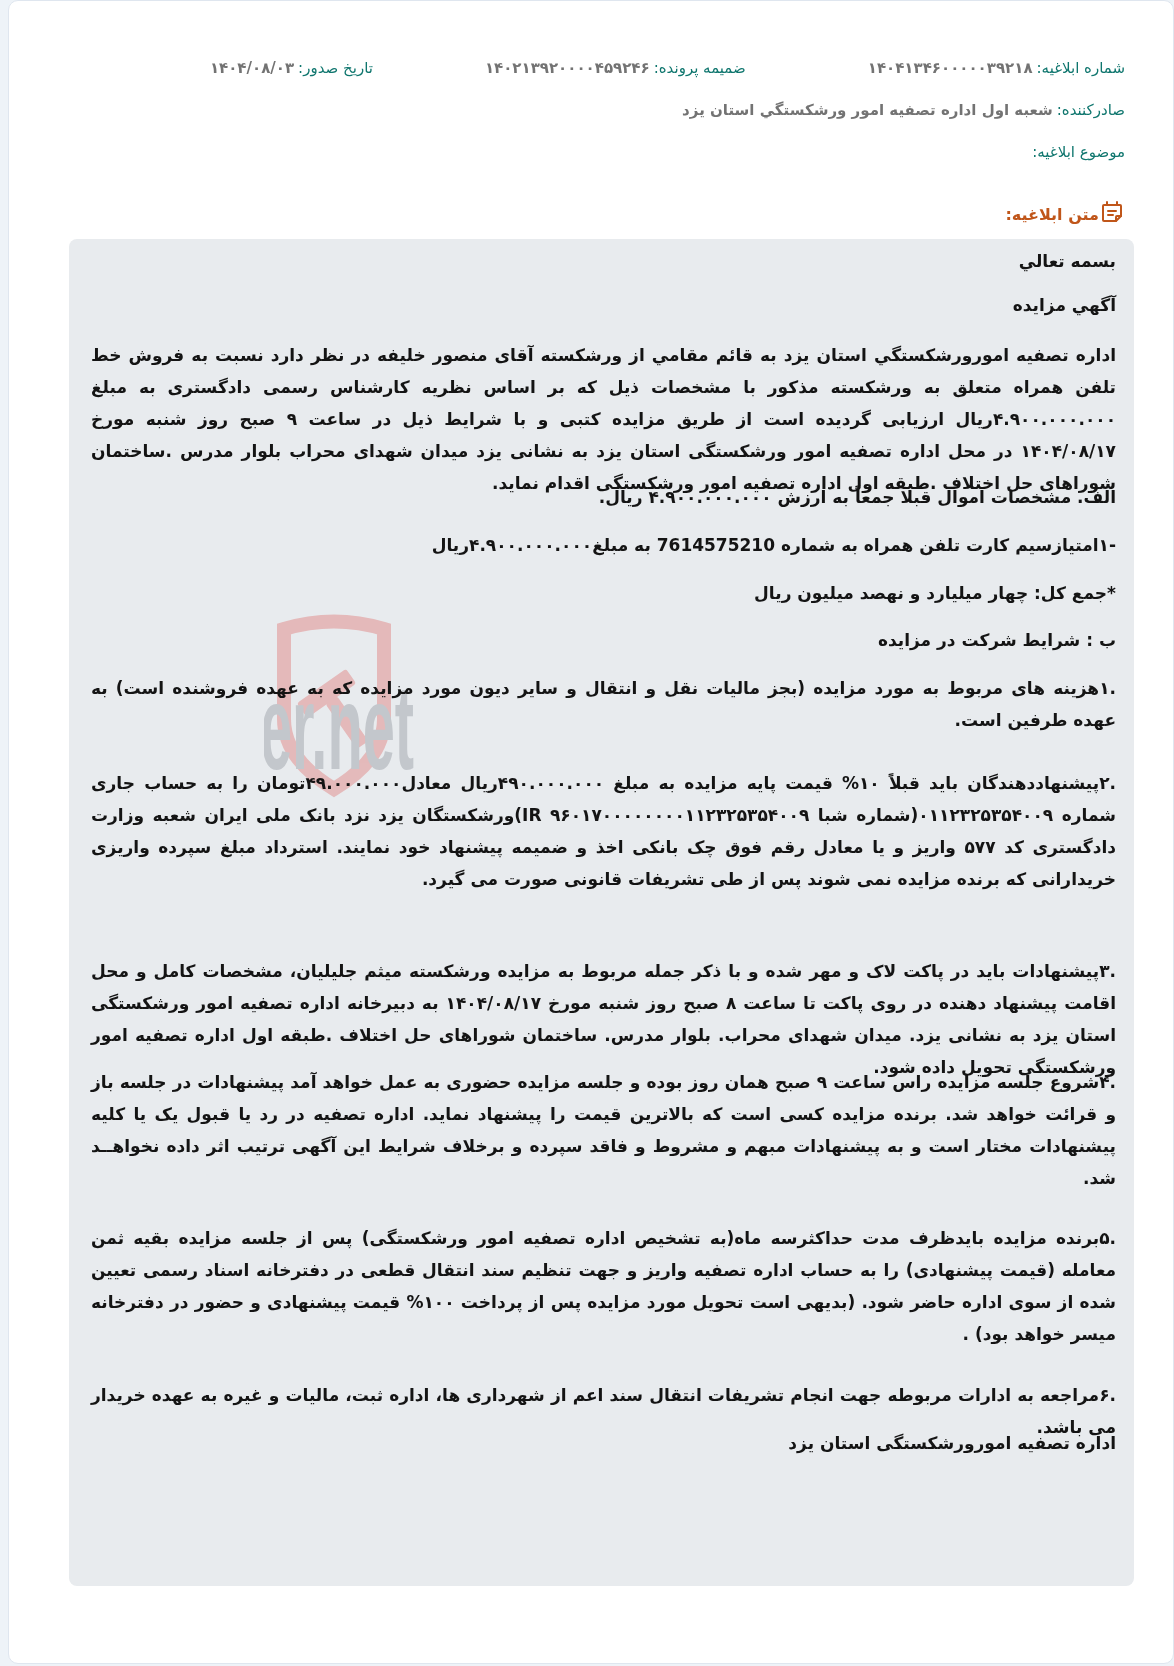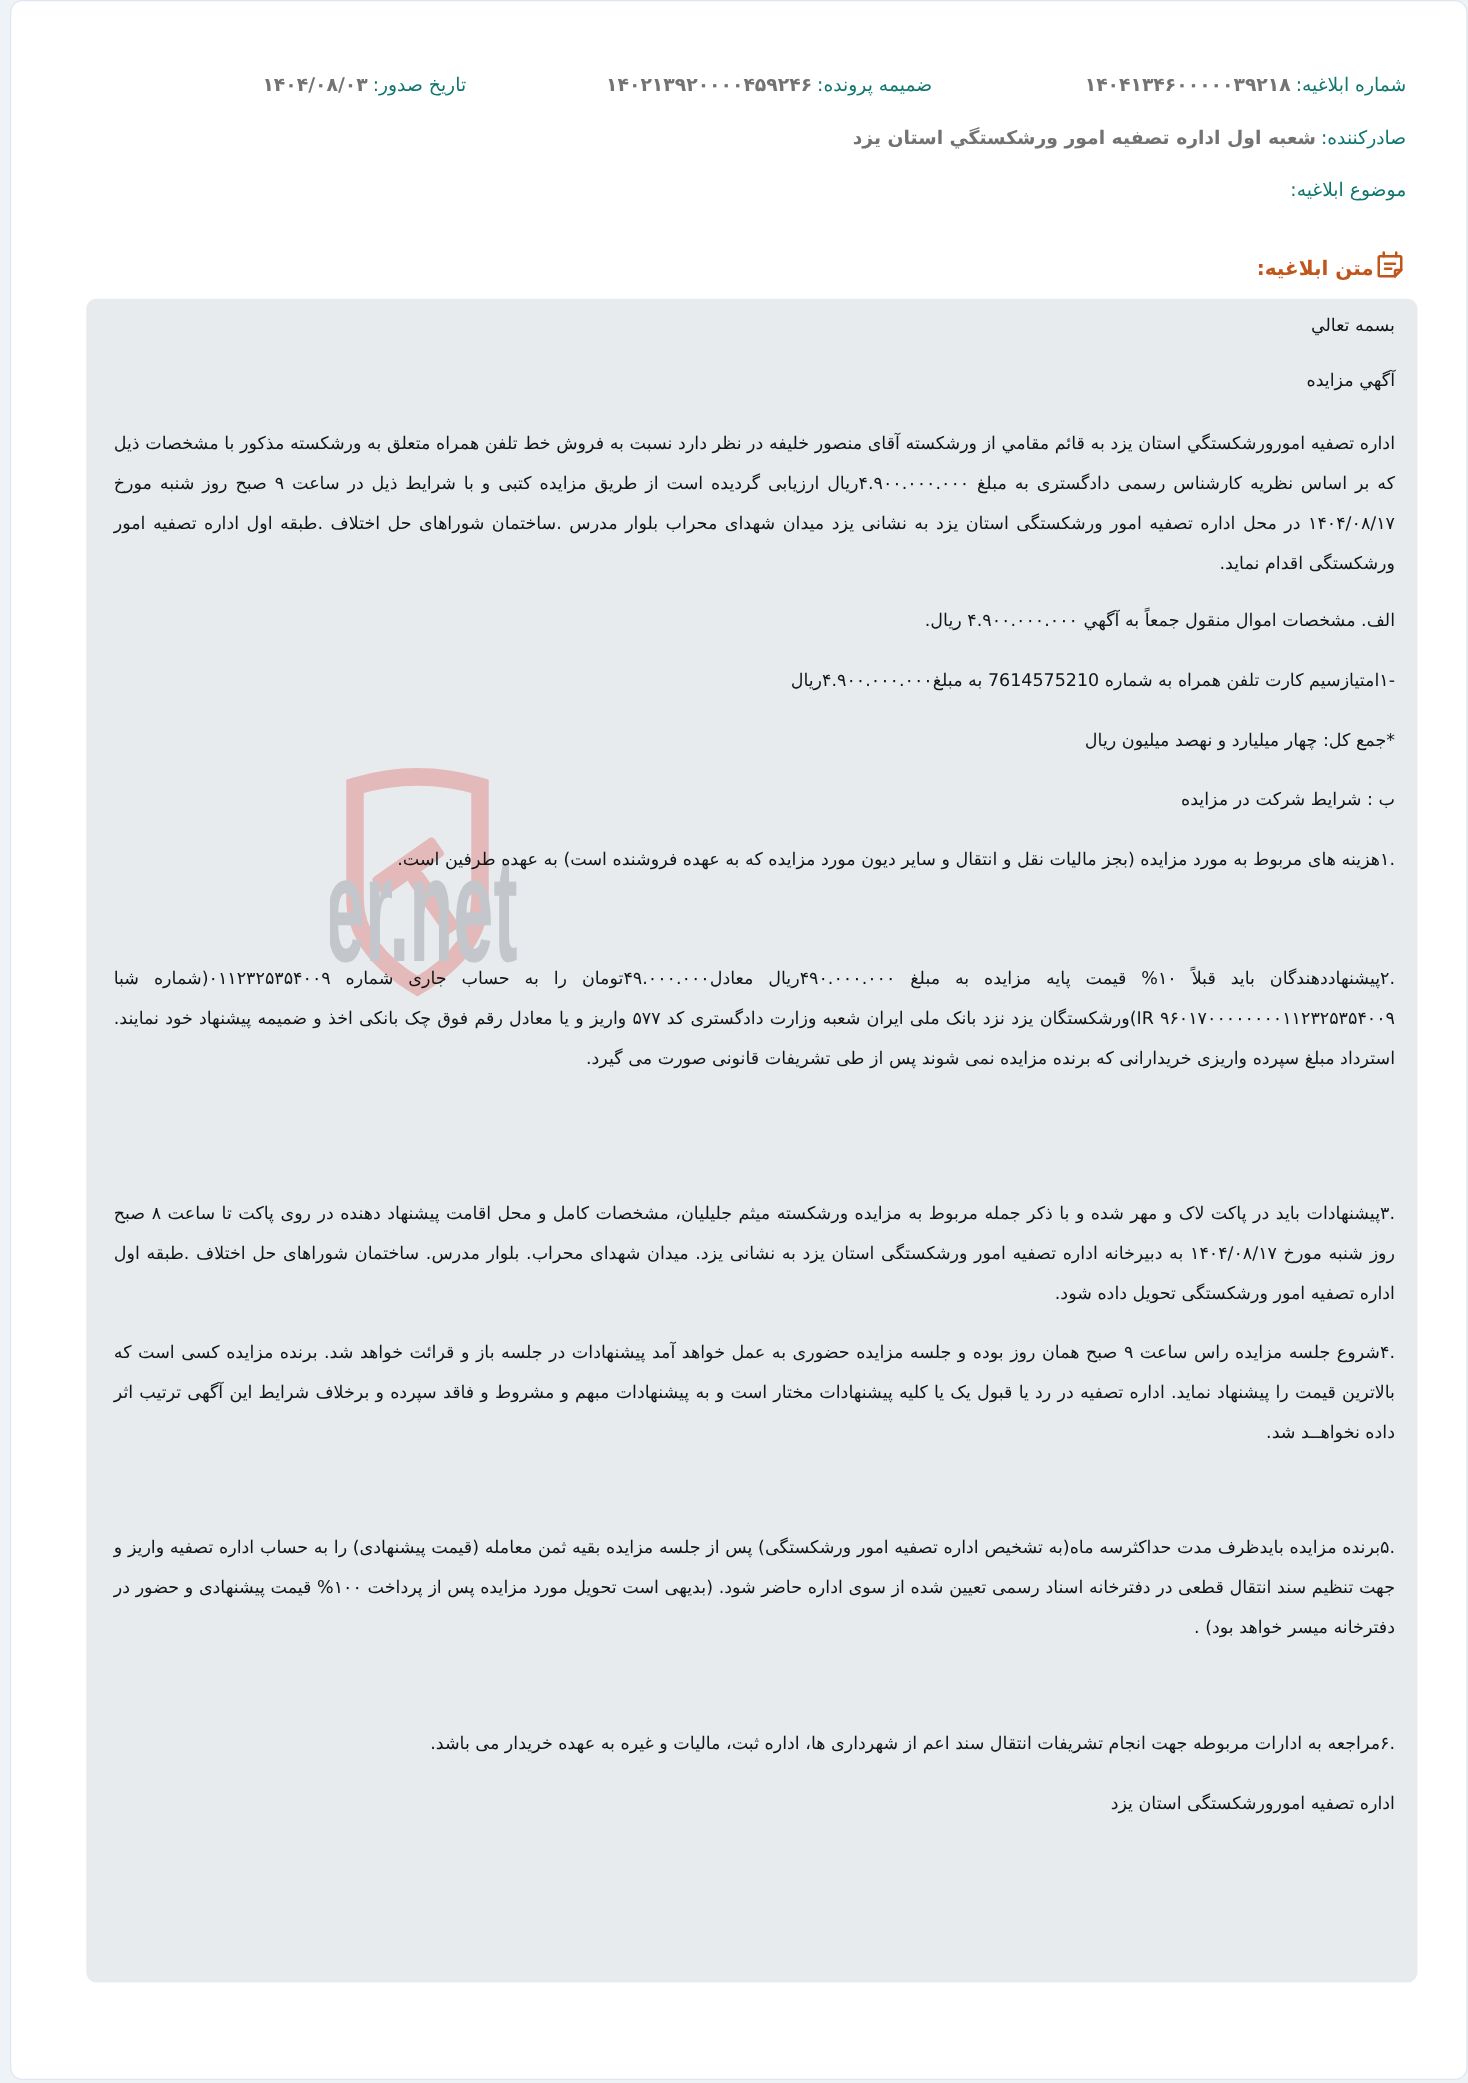--- a/index.html
+++ b/index.html
@@ -65,22 +65,22 @@
       left: 195px;
       width: 560px;
       height: 190px;
       pointer-events: none;
     }
     .para {
       position: absolute;
       right: 18px;
       width: 1025px;
       color: #141414;
-      font-weight: normal;
-      font-size: 14px;
+      font-weight: bold;
+      font-size: 17px;
       line-height: 32px;
       text-align: justify;
       text-align-last: right;
       direction: rtl;
     }
   </style>
 </head>
 <body>
 
 <div class="card">
@@ -130,21 +130,21 @@
           <rect x="-30" y="-22" width="60" height="18" rx="3"></rect>
           <rect x="-7" y="-5" width="14" height="55" rx="3"></rect>
         </g>
       </g>
       <text x="150" y="160" font-family="'Liberation Sans', sans-serif" font-weight="bold" font-size="120" fill="#c3c7cc" textLength="400" lengthAdjust="spacingAndGlyphs">AriaTender.net</text>
     </svg>
 
     <p class="para" style="top:6px">بسمه تعالي</p>
     <p class="para" style="top:50px">آگهي مزايده</p>
     <p class="para" style="top:100px">اداره تصفيه امورورشكستگي استان يزد به قائم مقامي از ورشكسته آقای منصور خليفه در نظر دارد نسبت به فروش خط تلفن همراه متعلق به ورشكسته مذكور با مشخصات ذيل كه بر اساس نظريه كارشناس رسمی دادگستری  به مبلغ ۴.۹۰۰.۰۰۰.۰۰۰ريال ارزيابی گرديده است از طريق مزايده كتبی و با شرايط ذيل در ساعت ۹ صبح روز شنبه مورخ ۱۴۰۴/۰۸/۱۷ در محل اداره تصفيه امور ورشكستگی استان يزد به نشانی يزد ميدان شهدای محراب بلوار مدرس .ساختمان شوراهای حل اختلاف .طبقه اول اداره تصفيه امور ورشكستگی اقدام نمايد.</p>
-    <p class="para" style="top:242px">الف. مشخصات اموال منقول جمعاً به آگهي ۴.۹۰۰.۰۰۰.۰۰۰ ريال.</p>
+    <p class="para" style="top:242px">الف. مشخصات اموال قبلا جمعاً به ارزش ۴.۹۰۰.۰۰۰.۰۰۰ ريال.</p>
     <p class="para" style="top:290px">-۱امتيازسيم كارت تلفن همراه به شماره 7614575210 به مبلغ۴.۹۰۰.۰۰۰.۰۰۰ريال</p>
     <p class="para" style="top:338px">*جمع كل: چهار ميليارد و نهصد ميليون ريال</p>
     <p class="para" style="top:385px">ب : شرايط شركت در مزايده</p>
     <p class="para" style="top:433px">.۱هزينه های مربوط به مورد مزايده (بجز ماليات نقل و انتقال و ساير ديون مورد مزايده كه به عهده فروشنده است) به عهده طرفين است.</p>
     <p class="para" style="top:528px">.۲پيشنهاددهندگان بايد قبلاً ۱۰% قيمت پايه مزايده به مبلغ ۴۹۰.۰۰۰.۰۰۰ريال معادل۴۹.۰۰۰.۰۰۰تومان را به حساب جاری شماره ۰۱۱۲۳۲۵۳۵۴۰۰۹(شماره شبا ۹۶۰۱۷۰۰۰۰۰۰۰۰۱۱۲۳۲۵۳۵۴۰۰۹  IR)ورشكستگان يزد نزد بانک ملی ايران شعبه وزارت دادگستری كد ۵۷۷ واريز و يا معادل رقم فوق چک بانكی اخذ و ضميمه پيشنهاد خود نمايند. استرداد مبلغ سپرده واريزی خريدارانی كه برنده مزايده نمی شوند پس از طی تشريفات قانونی صورت می گيرد.</p>
     <p class="para" style="top:716px">.۳پيشنهادات بايد در پاكت لاک و مهر شده و با ذكر جمله مربوط به مزايده ورشكسته ميثم جليليان، مشخصات كامل و محل اقامت پيشنهاد دهنده در روی پاكت تا ساعت ۸ صبح روز شنبه مورخ ۱۴۰۴/۰۸/۱۷ به دبيرخانه اداره تصفيه امور ورشكستگی استان يزد به نشانی يزد. ميدان شهدای محراب. بلوار مدرس. ساختمان شوراهای حل اختلاف .طبقه اول اداره تصفيه امور ورشكستگی تحويل داده شود.</p>
     <p class="para" style="top:827px">.۴شروع جلسه مزايده راس ساعت ۹ صبح همان روز بوده و جلسه مزايده حضوری به عمل خواهد آمد پيشنهادات در جلسه باز و قرائت خواهد شد. برنده مزايده كسی است كه بالاترين قيمت را پيشنهاد نمايد. اداره تصفيه در رد يا قبول يک يا كليه پيشنهادات مختار است و به پيشنهادات مبهم و مشروط و فاقد سپرده و برخلاف شرايط اين آگهی ترتيب اثر داده نخواهــد شد.</p>
     <p class="para" style="top:983px">.۵برنده مزايده بايدظرف مدت حداكثرسه ماه(به تشخيص اداره تصفيه امور ورشكستگی) پس از جلسه مزايده بقيه ثمن معامله (قيمت پيشنهادی) را به حساب اداره تصفيه واريز و جهت تنظيم سند انتقال قطعی در دفترخانه اسناد رسمی تعيين شده از سوی اداره حاضر شود. (بديهی است تحويل مورد مزايده پس از پرداخت ۱۰۰% قيمت پيشنهادی و حضور در دفترخانه ميسر خواهد بود) .</p>
     <p class="para" style="top:1140px">.۶مراجعه به ادارات مربوطه جهت انجام تشريفات انتقال سند اعم از شهرداری ها، اداره ثبت، ماليات و غيره به عهده خريدار می باشد.</p>
     <p class="para" style="top:1188px">اداره تصفيه امورورشكستگی استان يزد</p>

